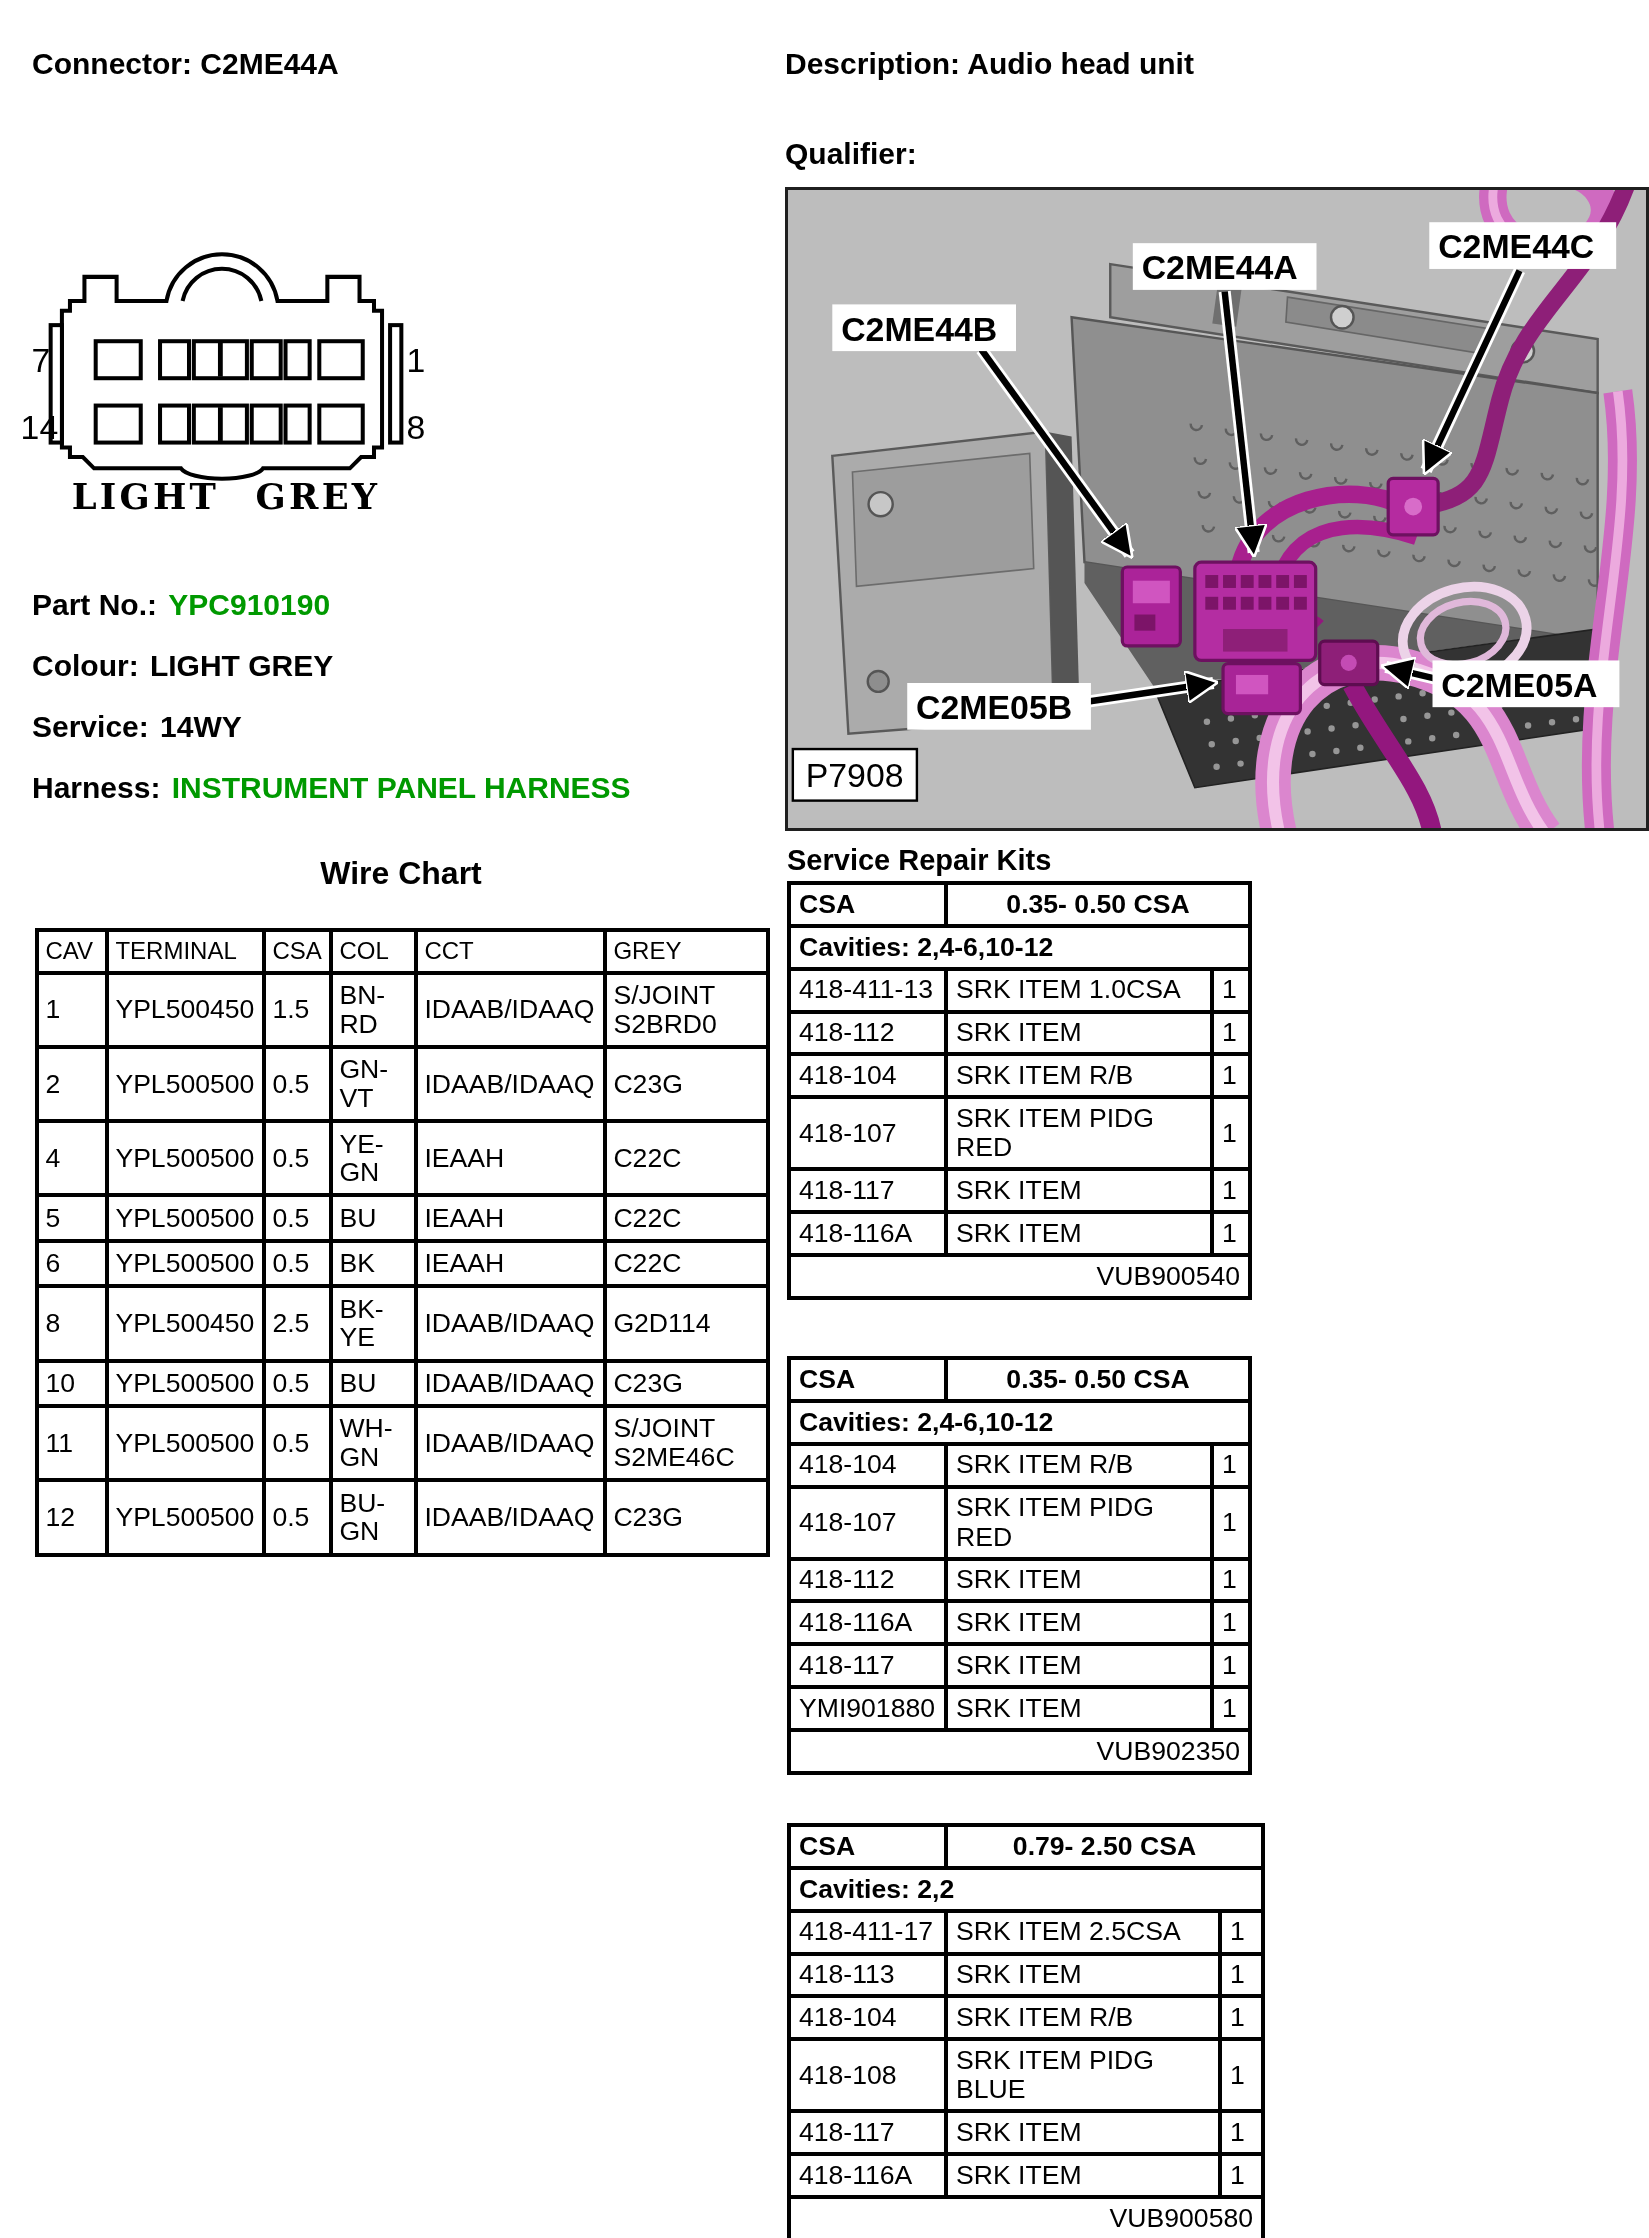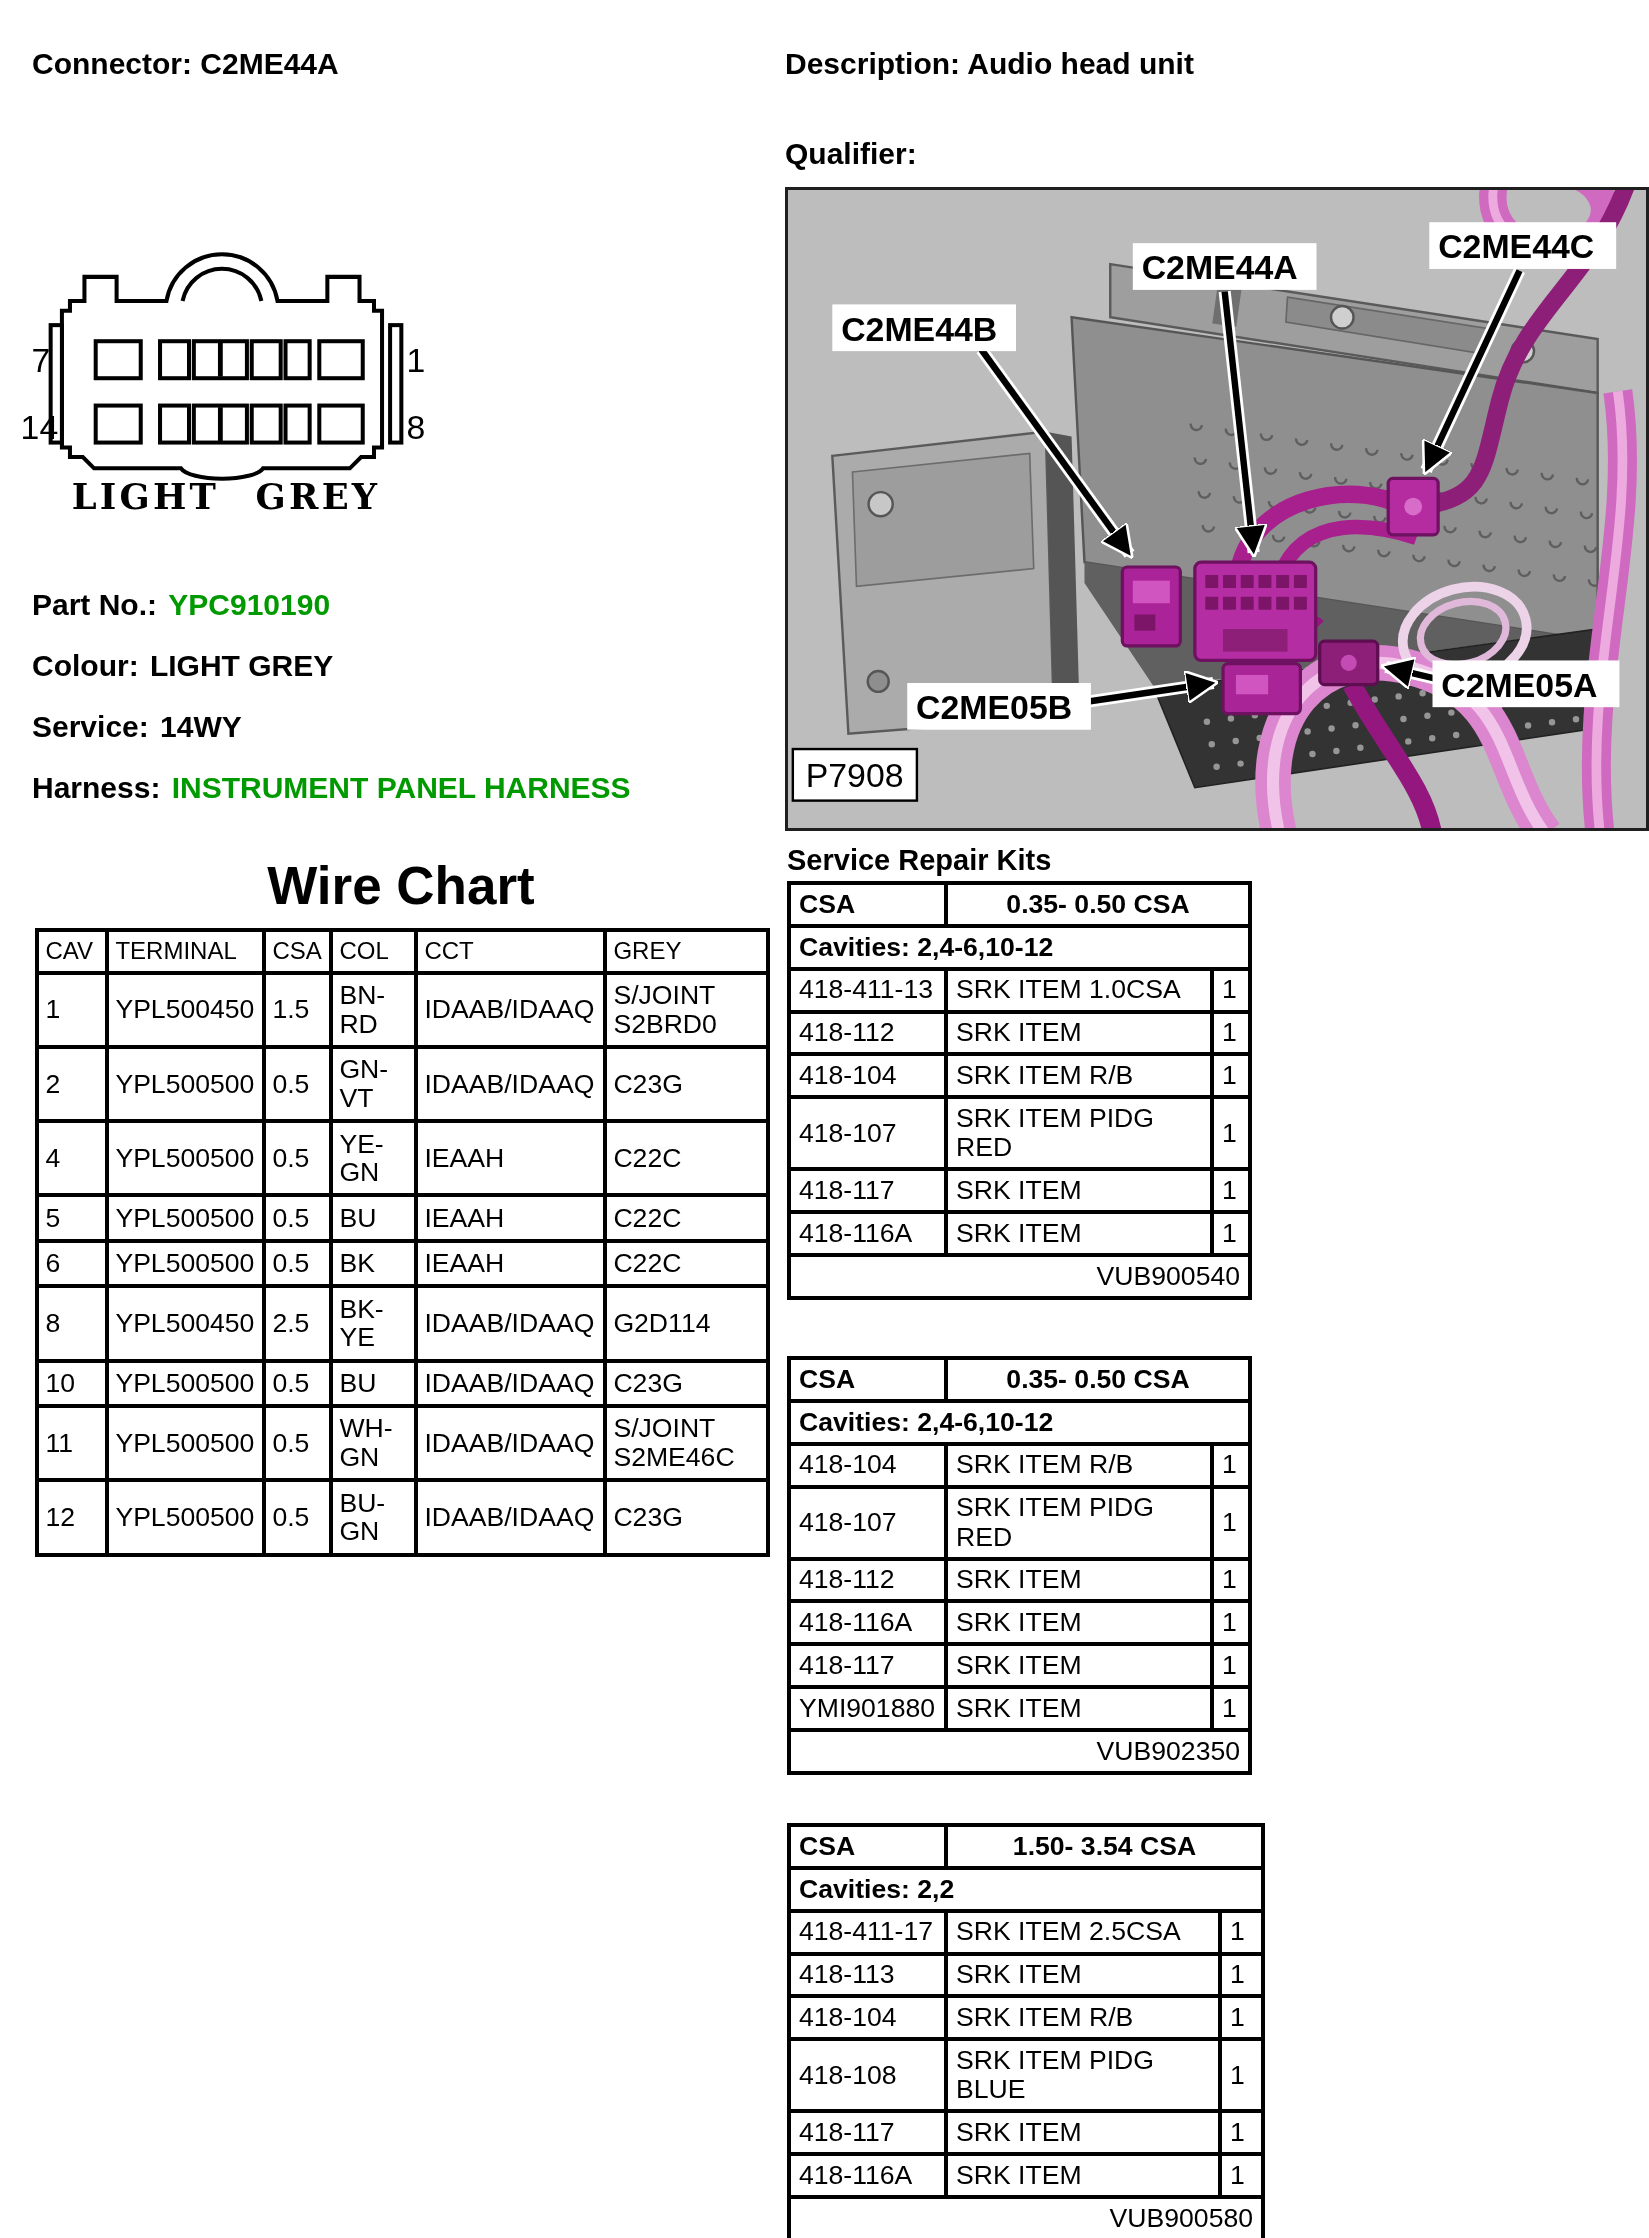--- a/index.html
+++ b/index.html
@@ -13,21 +13,21 @@
   .green { color:#009900; }
 
   .diagram-svg { position:absolute; left:14.5px; top:203px; }
   .photo-svg {
     position:absolute; left:785px; top:163px; width:858px; height:638px;
     border:3.2px solid #1f1f1f; background:#bdbdbd;
   }
 
   .wire-title {
     position:absolute; left:35px; top:831px; width:732px; text-align:center;
-    font-size:53px; font-weight:bold;
+    font-size:32px; font-weight:bold;
   }
   table { border-collapse:collapse; table-layout:fixed; }
   td, th { border:4.8px solid #000; vertical-align:middle; text-align:left; overflow:hidden; }
 
   .wire-table { position:absolute; left:35px; top:904px; width:732px; }
   .wire-table th { font-size:24px; font-weight:normal; padding:6.4px 6.4px; line-height:1.08; }
   .wire-table td { font-size:26.6px; font-weight:normal; padding:6.4px 6.4px; line-height:1.08; word-wrap:break-word; }
 
   .srk-title { position:absolute; left:787px; top:820px; font-size:29px; font-weight:bold; }
   .srk { position:absolute; left:787px; }
@@ -447,21 +447,21 @@
 
   <table class="srk" style="top:1799px; width:474px;">
     <colgroup>
         <col style="width:157px">
         <col style="width:274px">
         <col style="width:43px">
       </colgroup>
     <tbody>
         <tr>
       <td class="b">CSA</td>
-      <td class="b c" colspan="2">1.50- 3.54 CSA</td>
+      <td class="b c" colspan="2">0.79- 2.50 CSA</td>
     </tr>
     <tr>
       <td class="b" colspan="3">Cavities: 2,2</td>
     </tr>
     <tr>
           <td>418-411-17</td>
           <td>SRK ITEM 2.5CSA</td>
           <td>1</td>
         </tr>
     <tr>

